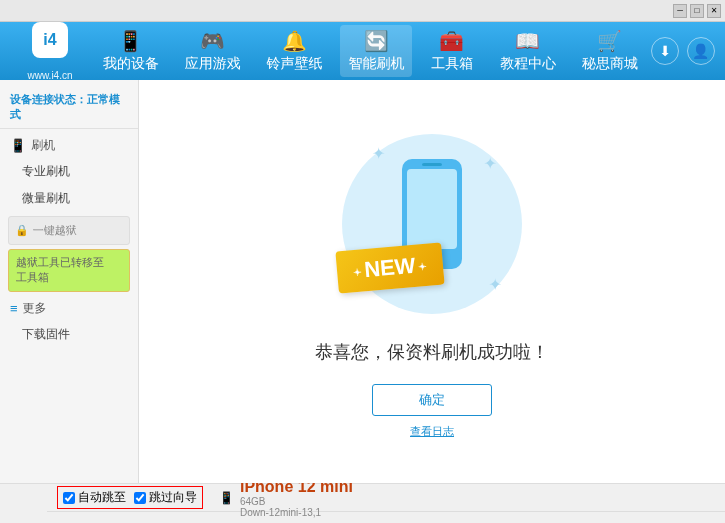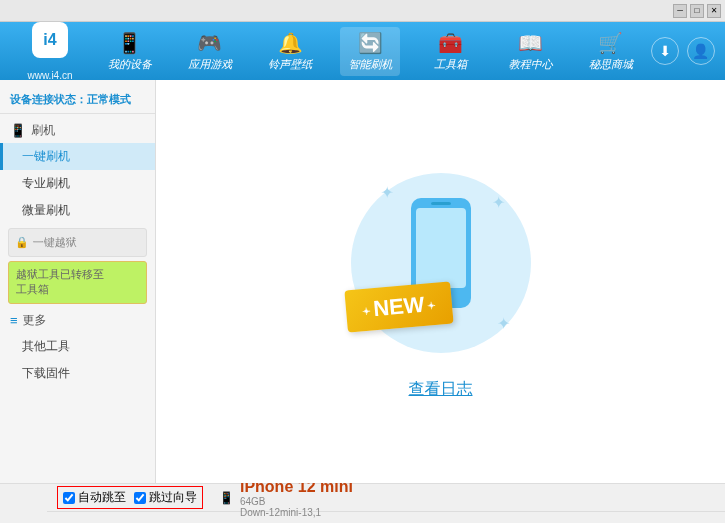--- a/index.html
+++ b/index.html
@@ -65,21 +65,21 @@
       cursor: pointer;
       padding: 4px 8px;
       border-radius: 4px;
       min-width: 60px;
     }
     .nav-item.active { background: rgba(255,255,255,0.2); }
     .nav-icon {
       font-size: 20px;
       margin-bottom: 2px;
     }
-    .nav-label { font-size: 11px; font-style: italic; }
+    .nav-label { font-size: 14px; }
 
     .header-right {
       display: flex;
       align-items: center;
       gap: 8px;
       color: white;
     }
     .header-right-btn {
       width: 28px; height: 28px;
       border: 1px solid rgba(255,255,255,0.5);
@@ -91,21 +91,21 @@
     }
 
     
     .main {
       display: flex;
       height: calc(523px - 22px - 70px - 28px);
     }
 
     
     .sidebar {
-      width: 156px;
+      width: 139px;
       background: #f5f5f5;
       border-right: 1px solid #ddd;
       padding: 8px 0;
       flex-shrink: 0;
       overflow-y: auto;
     }
 
     .status-bar-top {
       padding: 4px 10px 6px;
       font-size: 11px;
@@ -250,21 +250,21 @@
       background: white;
       color: #1a8fd1;
       font-size: 13px;
       cursor: pointer;
       border-radius: 3px;
       margin-bottom: 8px;
     }
 
     .secondary-link {
       color: #1a8fd1;
-      font-size: 16px;
+      font-size: 11px;
       cursor: pointer;
       text-decoration: underline;
     }
 
     .checkbox-group {
       display: flex;
       align-items: center;
       gap: 3px;
     }
     .checkbox-group input { width: 12px; height: 12px; cursor: pointer; }
@@ -355,23 +355,20 @@
   <div class="sidebar">
 
     <div class="status-bar-top">
       <span>设备连接状态：</span><span style="color:#1a8fd1;font-weight:bold;">正常模式</span>
     </div>
 
     <div class="sidebar-section-header">
       <span class="section-icon">📱</span>
       <span>刷机</span>
     </div>
-    <div class="sidebar-item active">
-      <span>一键刷机</span>
-    </div>
     <div class="sidebar-item">
       <span>专业刷机</span>
     </div>
     <div class="sidebar-item">
       <span>微量刷机</span>
     </div>
 
     <div class="sidebar-gray-section">
       <div class="sidebar-gray-item">
         <span class="lock-icon">🔒</span>
@@ -381,23 +378,20 @@
 
     <div class="sidebar-alert">
       <span>越狱工具已转移至<br>工具箱</span>
     </div>
 
     <div class="sidebar-section-header">
       <span class="section-icon">≡</span>
       <span>更多</span>
     </div>
     <div class="sidebar-item">
-      <span>其他工具</span>
-    </div>
-    <div class="sidebar-item">
       <span>下载固件</span>
     </div>
   </div>
 
   <div class="content">
 
     <div class="success-illustration">
       <div class="circle-bg">
 
         <span class="star" style="top:10px;left:30px;">✦</span>
@@ -411,21 +405,23 @@
 
           <circle cx="45" cy="110" r="5" fill="#2a9fd0"></circle>
 
           <rect x="35" y="9" width="20" height="3" rx="2" fill="#2a9fd0"></rect>
         </svg>
 
         <div class="new-badge">NEW</div>
       </div>
     </div>
 
-
+    <div class="success-text">恭喜您，保资料刷机成功啦！</div>
+
+    <button class="confirm-btn">确定</button>
 
     <span class="secondary-link">查看日志</span>
   </div>
 </div>
 
 <div class="bottom-section">
 
   <div class="device-bar">
     <div style="border:1px solid red; padding:2px 5px; display:flex; gap:8px; align-items:center;">
       <div class="checkbox-group">

